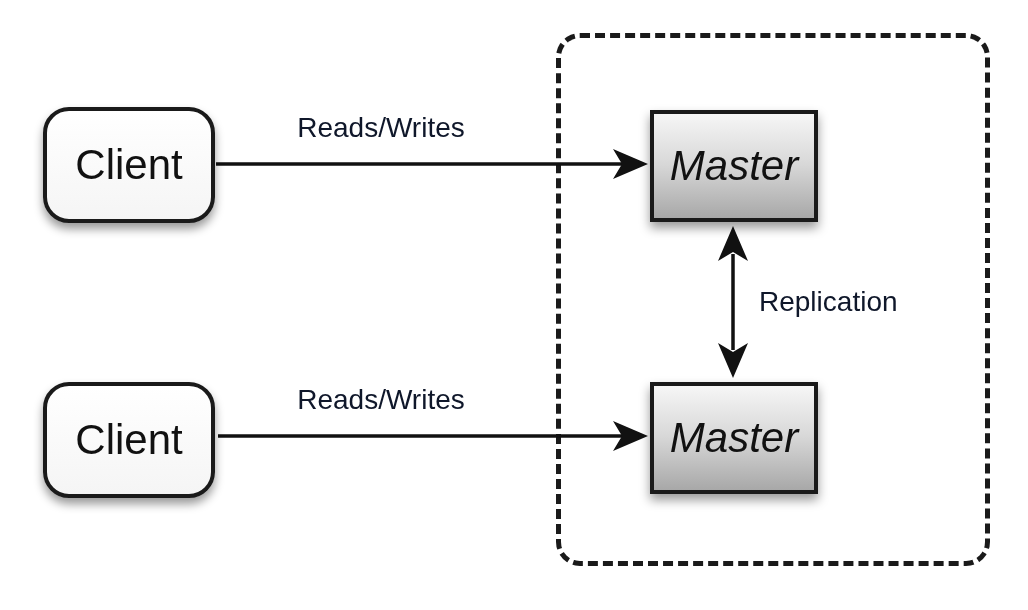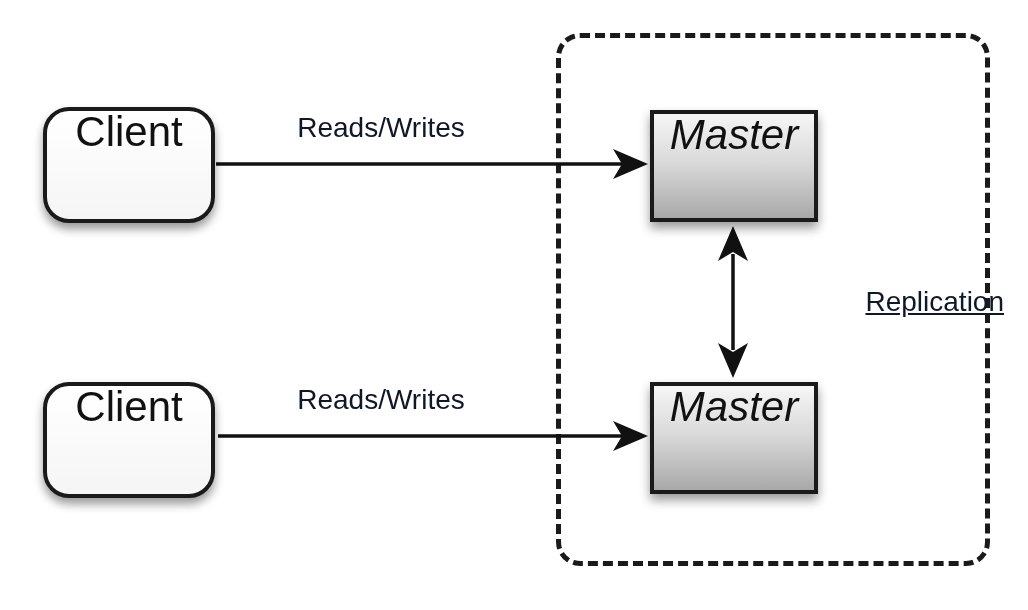--- a/index.html
+++ b/index.html
@@ -37,21 +37,21 @@
     stroke: #111111;
     stroke-width: 3.5;
   }
   .arrow-layer polygon {
     fill: #111111;
     stroke: none;
   }
   .node {
     position: absolute;
     display: flex;
-    align-items: flex-start;
+    align-items: center;
     justify-content: center;
     font-size: 42px;
     line-height: 1;
     color: #111111;
     box-shadow: 0 6px 10px rgba(0,0,0,0.40);
   }
   .client-node {
     left: 43px;
     width: 164px;
     height: 108px;
@@ -84,25 +84,24 @@
     width: 300px;
     text-align: center;
   }
   .edge-label.rw-2 {
     left: 231px;
     top: 379px;
     width: 300px;
     text-align: center;
   }
   .edge-label.replication {
-    left: 792px;
+    left: 759px;
     top: 281px;
     width: 212px;
-    text-align: right;
-    text-decoration: underline;
+    text-align: left;
   }
 </style>
 </head>
 <body>
 
 <div class="canvas">
 
   <div class="dashed-boundary"></div>
 
   <svg class="arrow-layer" viewBox="0 0 1028 610" aria-hidden="true">

